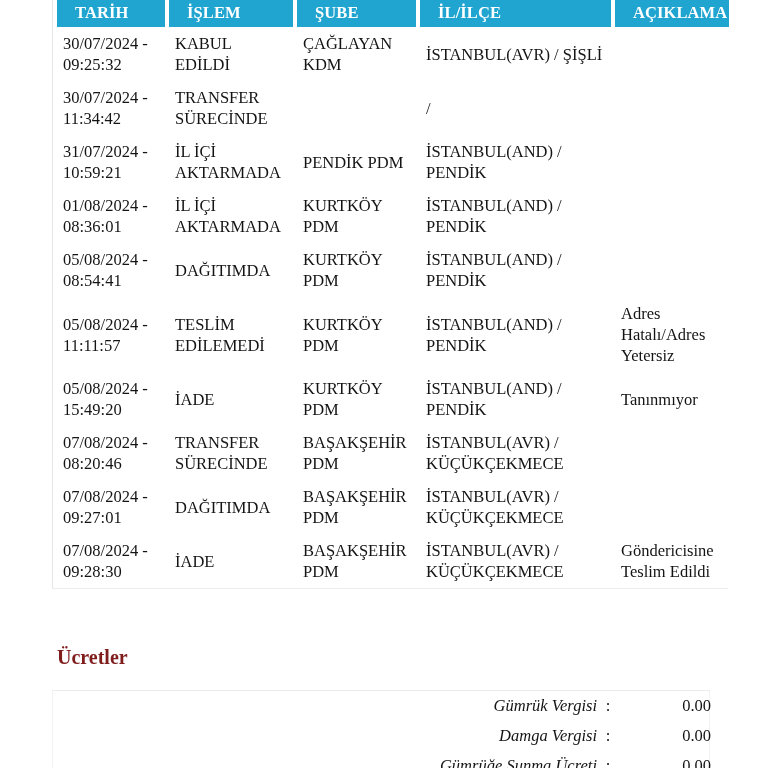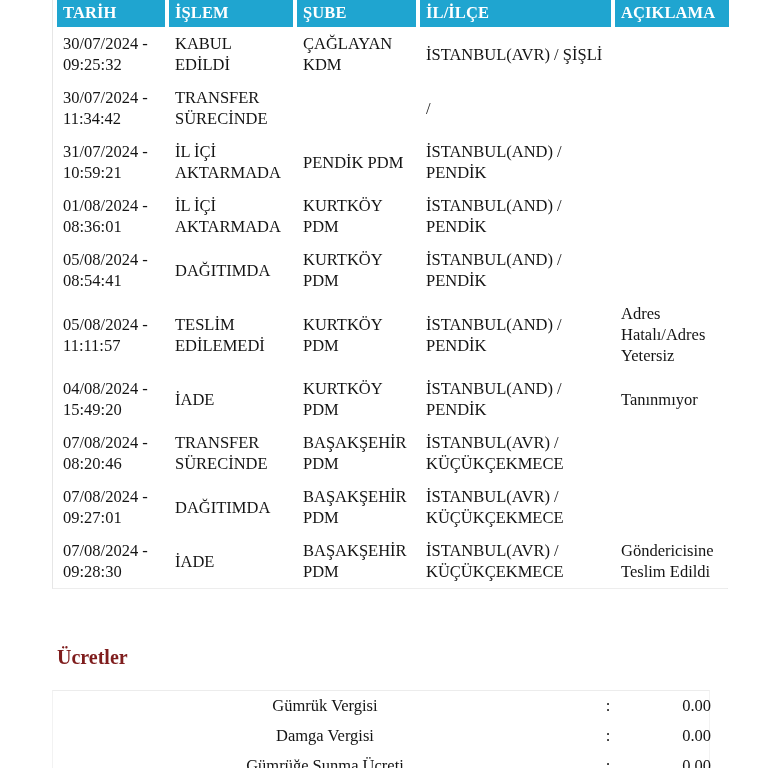--- a/index.html
+++ b/index.html
@@ -46,21 +46,21 @@
   }
 
   table.tracking thead th {
     background: #1fa5d0;
     color: #ffffff;
     font-family: "Liberation Serif", "DejaVu Serif", serif;
     font-weight: bold;
     font-size: 16.5px;
     line-height: 22px;
     text-align: left;
-    padding: 2px 0 3px 6px;
+    padding: 2px 0 3px 18px;
     vertical-align: middle;
     white-space: nowrap;
     letter-spacing: 0.1px;
   }
 
   table.tracking tbody td {
     font-size: 16.5px;
     line-height: 21px;
     color: #141414;
     vertical-align: middle;
@@ -110,21 +110,21 @@
   }
 
   table.fees td {
     font-size: 16.5px;
     line-height: 20px;
     color: #141414;
     padding: 5px 0 5px 0;
     vertical-align: middle;
   }
 
-  td.fee-label { padding-left: 12px; text-align: center; }
+  td.fee-label { padding-left: 12px; text-align: right; font-style: italic; }
   td.fee-colon { width: 22px; text-align: center; color: #3a3a3a; }
   td.fee-value { width: 70px; text-align: right; padding-left: 8px; }
   col.f-label { width: 544px; }
   col.f-colon { width: 22px; }
   col.f-value { width: 92px; }
 </style>
 </head>
 <body>
 
 <div class="page">
@@ -184,21 +184,21 @@
             <td></td>
           </tr>
           <tr>
             <td>05/08/2024 - 11:11:57</td>
             <td>TESLİM EDİLEMEDİ</td>
             <td>KURTKÖY PDM</td>
             <td>İSTANBUL(AND) / PENDİK</td>
             <td>Adres Hatalı/Adres Yetersiz</td>
           </tr>
           <tr>
-            <td>04/08/2024 - 15:49:20</td>
+            <td>05/08/2024 - 15:49:20</td>
             <td>İADE</td>
             <td>KURTKÖY PDM</td>
             <td>İSTANBUL(AND) / PENDİK</td>
             <td>Tanınmıyor</td>
           </tr>
           <tr>
             <td>07/08/2024 - 08:20:46</td>
             <td>TRANSFER SÜRECİNDE</td>
             <td>BAŞAKŞEHİR PDM</td>
             <td>İSTANBUL(AVR) / KÜÇÜKÇEKMECE</td>

